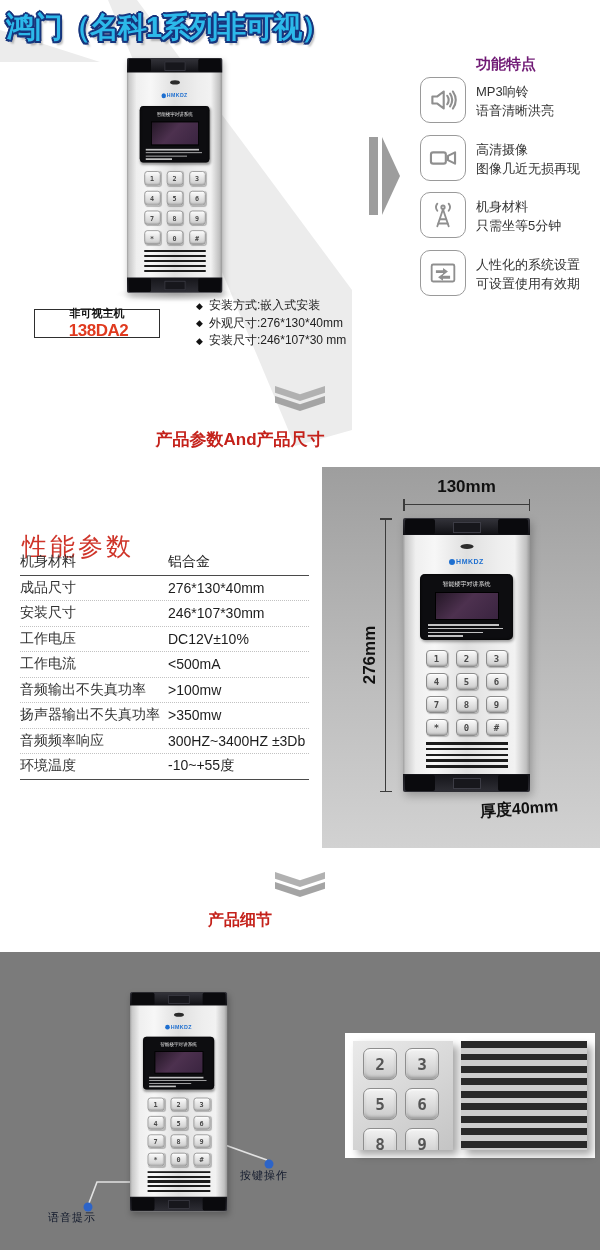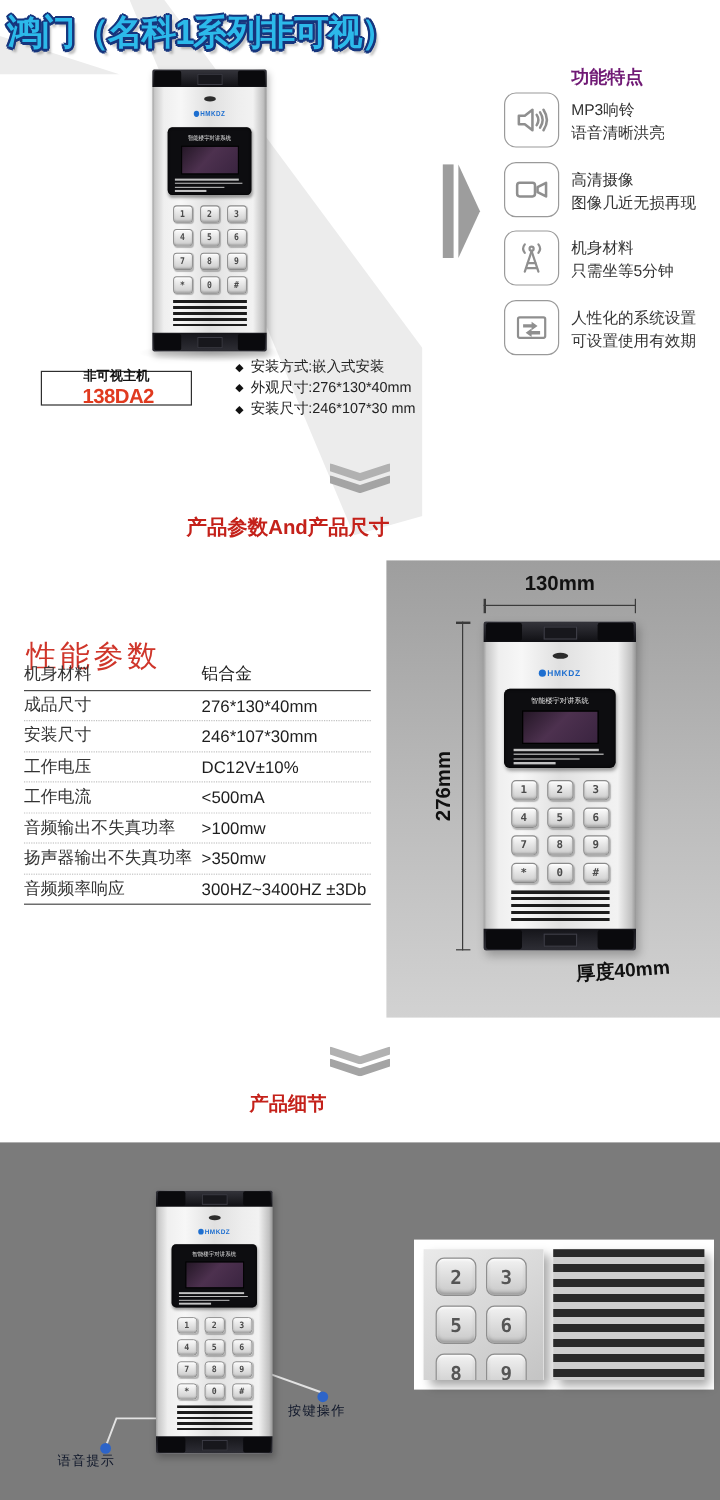--- a/index.html
+++ b/index.html
@@ -272,20 +272,24 @@
         <span class="sv">&gt;100mw</span>
       </div>
     <div class="spec-row">
         <span class="sl">扬声器输出不失真功率</span>
         <span class="sv">&gt;350mw</span>
       </div>
     <div class="spec-row">
         <span class="sl">音频频率响应</span>
         <span class="sv">300HZ~3400HZ ±3Db</span>
       </div>
+    <div class="spec-row">
+        <span class="sl">环境温度</span>
+        <span class="sv">-10~+55度</span>
+      </div>
   </div>
 
   <div class="dim-box">
     <div class="dim-wlabel">130mm</div>
     <div class="dim-hline"></div>
     <div class="dim-vline"></div>
     <div class="dim-hlabel">276mm</div>
     <div class="dim-dlabel">厚度40mm</div>
 
     <div class="device" id="device-mid">

